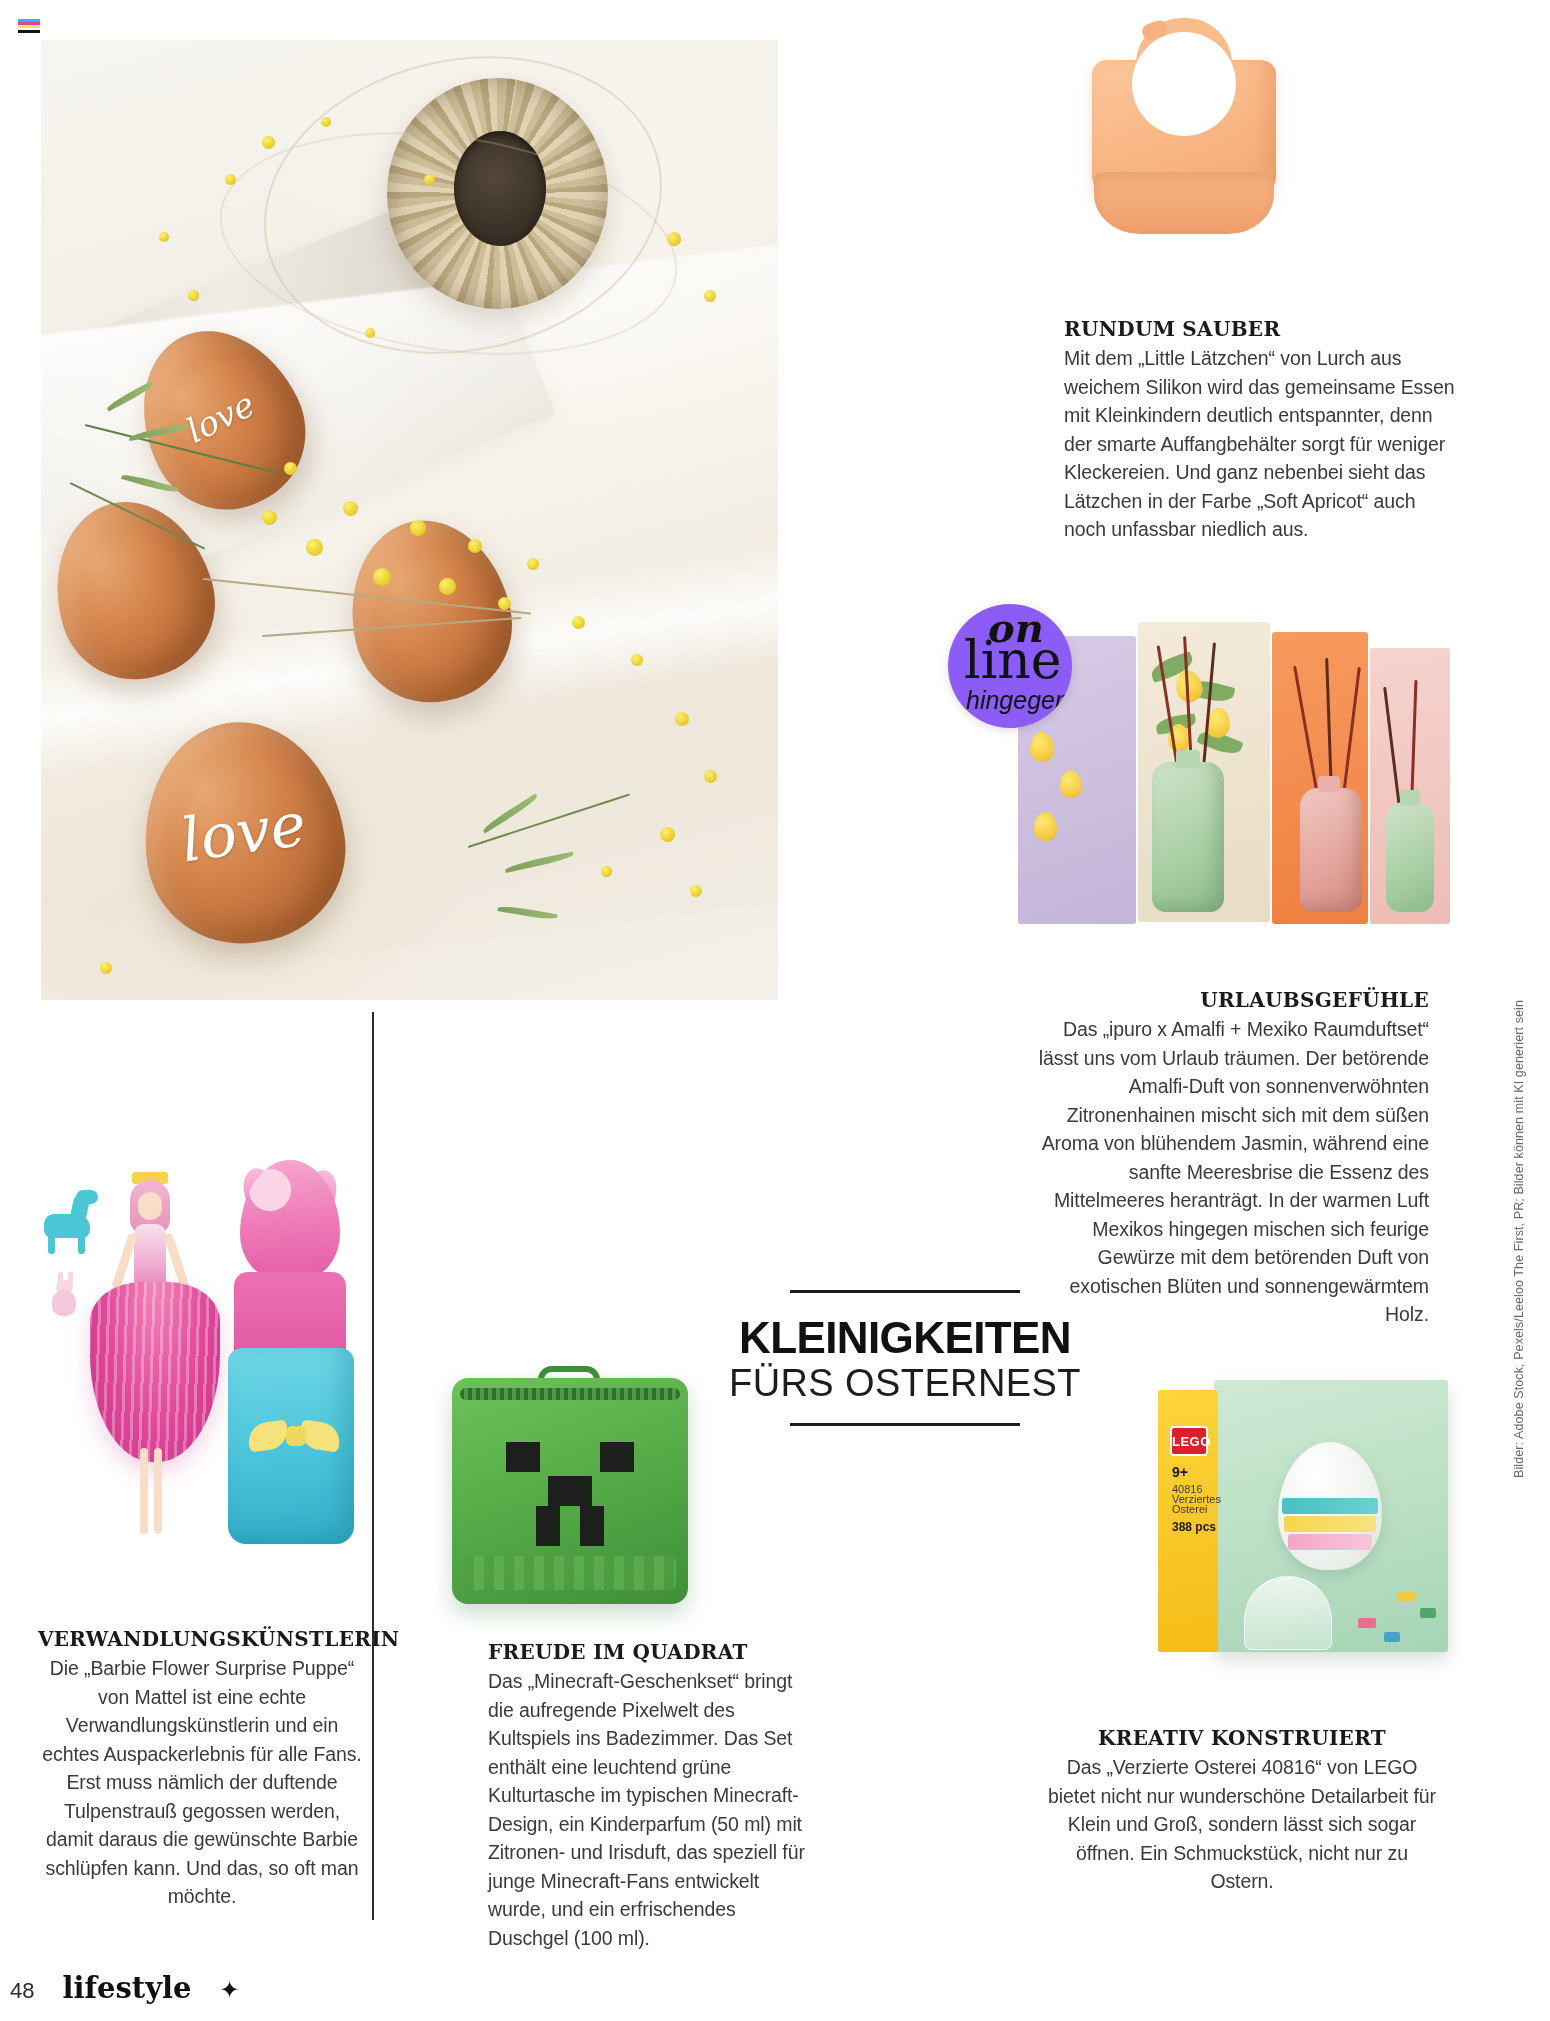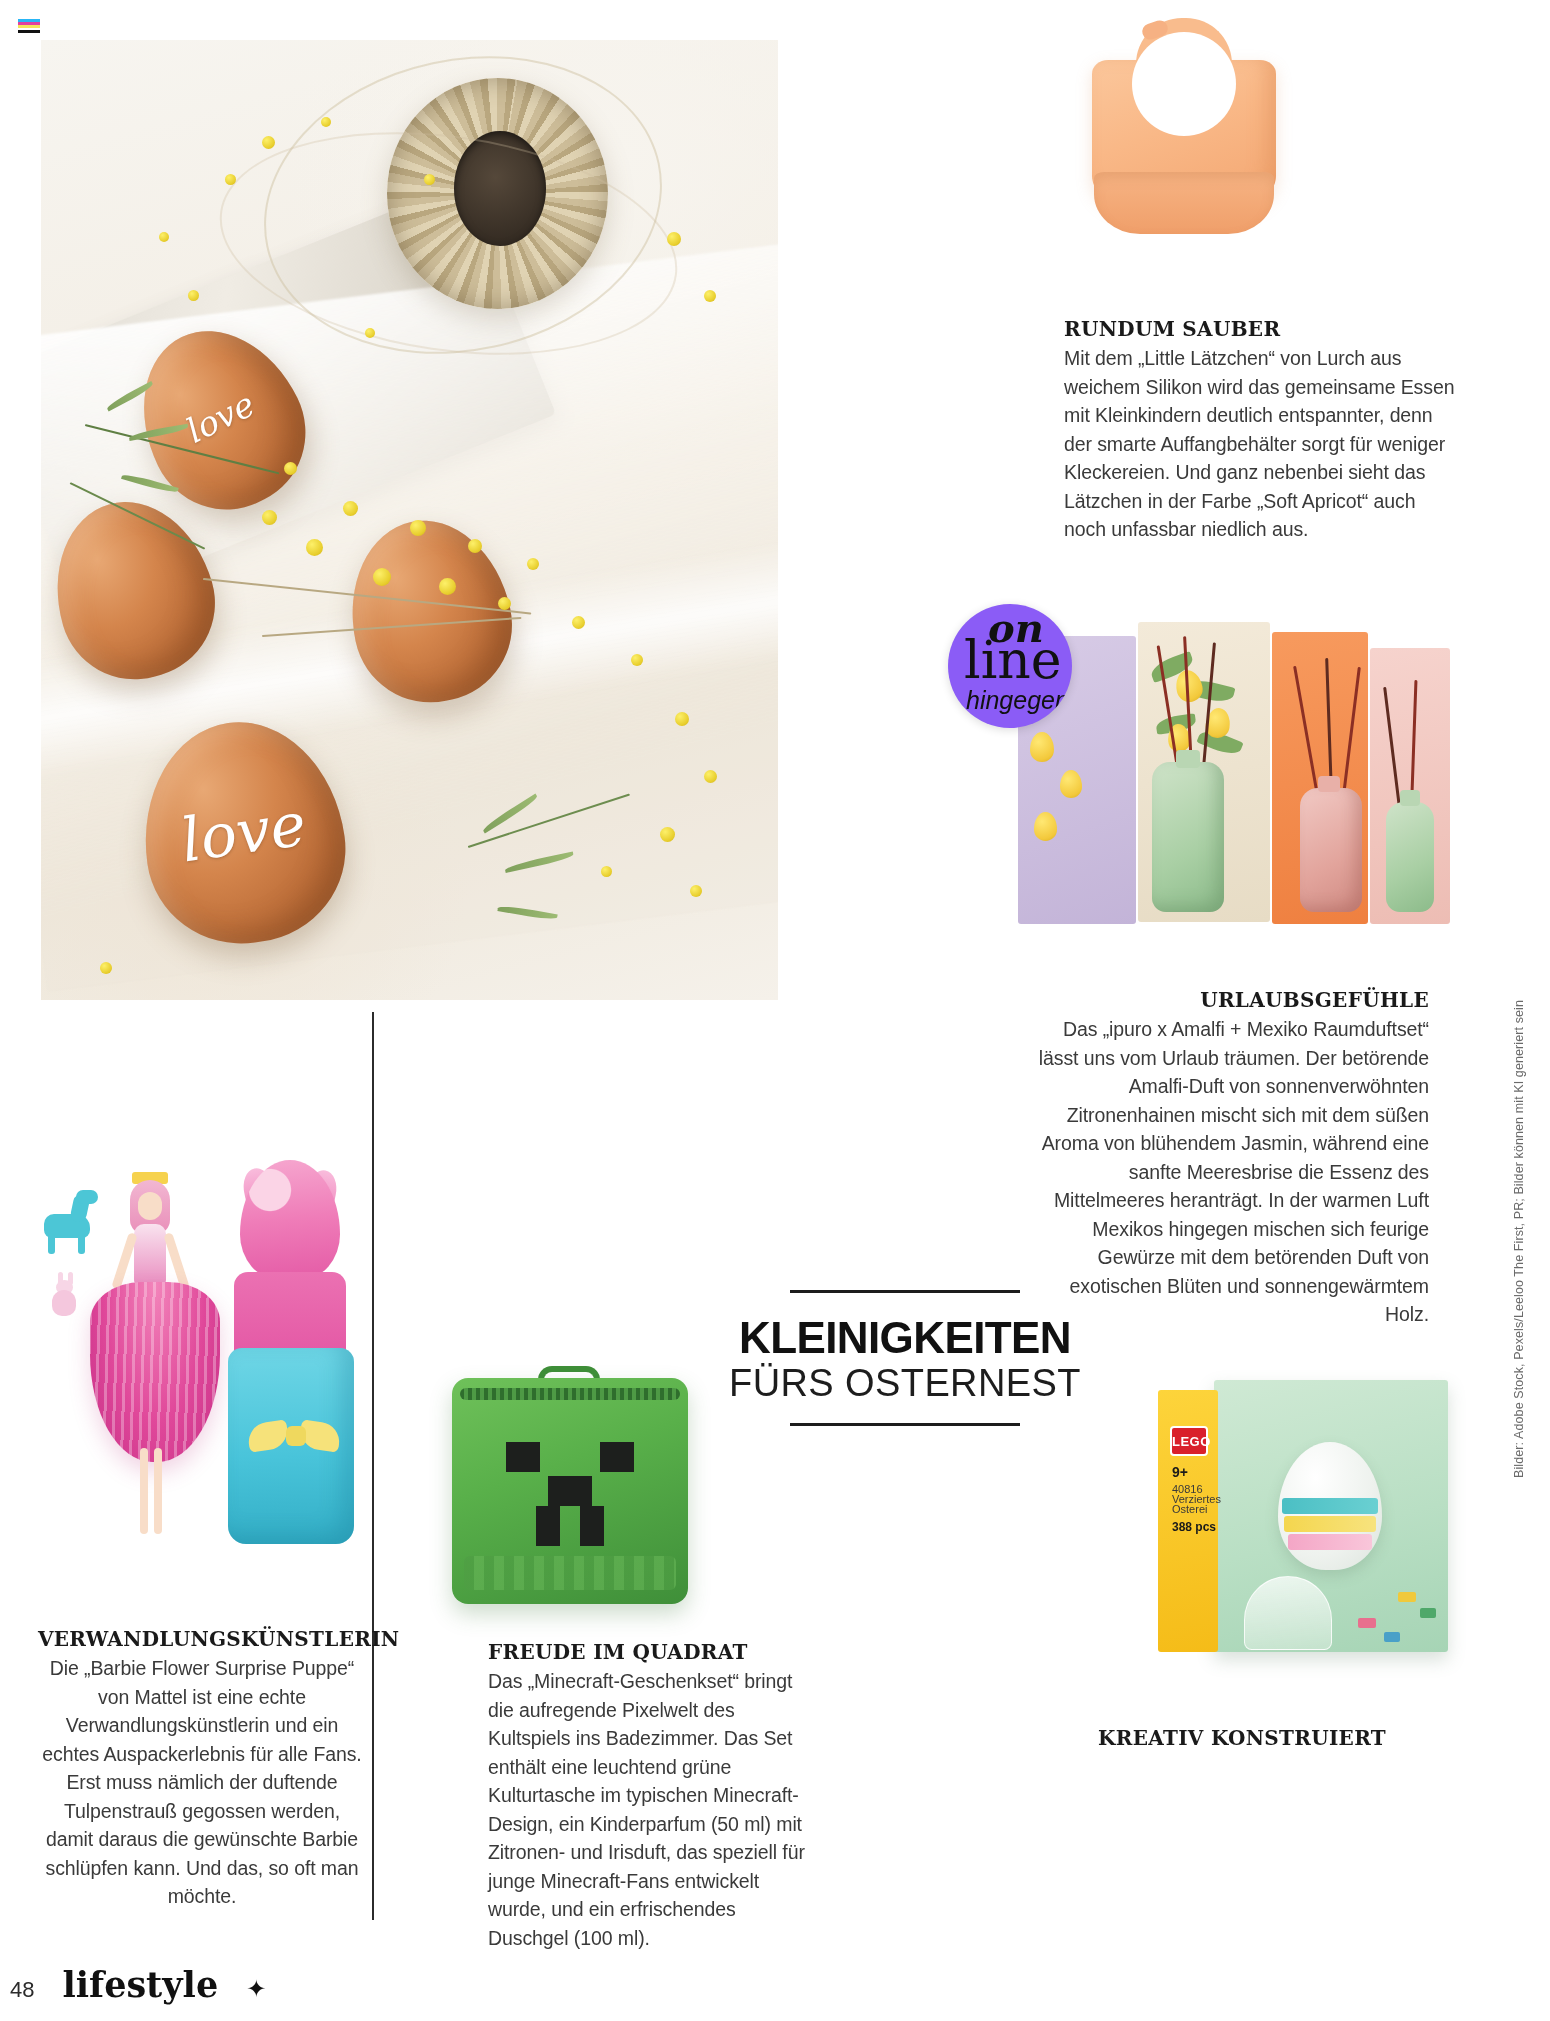--- a/index.html
+++ b/index.html
@@ -326,21 +326,21 @@
   .credits{
     position:absolute;left:1512px;top:1000px;
     transform-origin:left top;transform:rotate(-90deg) translate(-100%,0);
     white-space:nowrap;
     font-size:12.5px;color:#6a6a6a;letter-spacing:.1px;
   }
 
   
   .footer{position:absolute;left:10px;bottom:16px;display:flex;align-items:baseline;gap:28px;}
   .footer .pg{font-size:22px;color:#2b2b2b;}
-  .footer .brand{font-family:"DejaVu Serif",serif;font-weight:700;font-size:35px;color:#111;}
+  .footer .brand{font-family:"DejaVu Serif",serif;font-weight:700;font-size:29px;color:#111;}
   .footer .mark{font-size:24px;color:#111;line-height:1;}
 </style>
 </head>
 <body>
 
 <div class="page">
 
   <div class="regmark">
     <i class="c"></i>
       <i class="m"></i>
@@ -557,20 +557,21 @@
     <p class="bodytext center">Die „Barbie Flower Surprise Puppe“ von Mattel ist eine echte Verwandlungskünstlerin und ein echtes Auspackerlebnis für alle Fans. Erst muss nämlich der duftende Tulpenstrauß gegossen werden, damit daraus die gewünschte Barbie schlüpfen kann. Und das, so oft man möchte.</p>
   </div>
 
   <div class="col-mine">
     <h2 class="headline">FREUDE IM QUADRAT</h2>
     <p class="bodytext">Das „Minecraft-Geschenkset“ bringt die aufregende Pixelwelt des Kultspiels ins Badezimmer. Das Set enthält eine leuchtend grüne Kulturtasche im typischen Minecraft-Design, ein Kinderparfum (50 ml) mit Zitronen- und Irisduft, das speziell für junge Minecraft-Fans entwickelt wurde, und ein erfrischendes Duschgel (100 ml).</p>
   </div>
 
   <div class="col-lego">
     <h2 class="headline center">KREATIV KONSTRUIERT</h2>
+    <p class="bodytext center">Das „Verzierte Osterei 40816“ von LEGO bietet nicht nur wunderschöne Detailarbeit für Klein und Groß, sondern lässt sich sogar öffnen. Ein Schmuckstück, nicht nur zu Ostern.</p>
   </div>
 
   <div class="credits">Bilder: Adobe Stock, Pexels/Leeloo The First, PR; Bilder können mit KI generiert sein</div>
 
   <div class="footer">
     <span class="pg">48</span>
     <span class="brand">lifestyle</span>
     <span class="mark">✦</span>
   </div>
 

